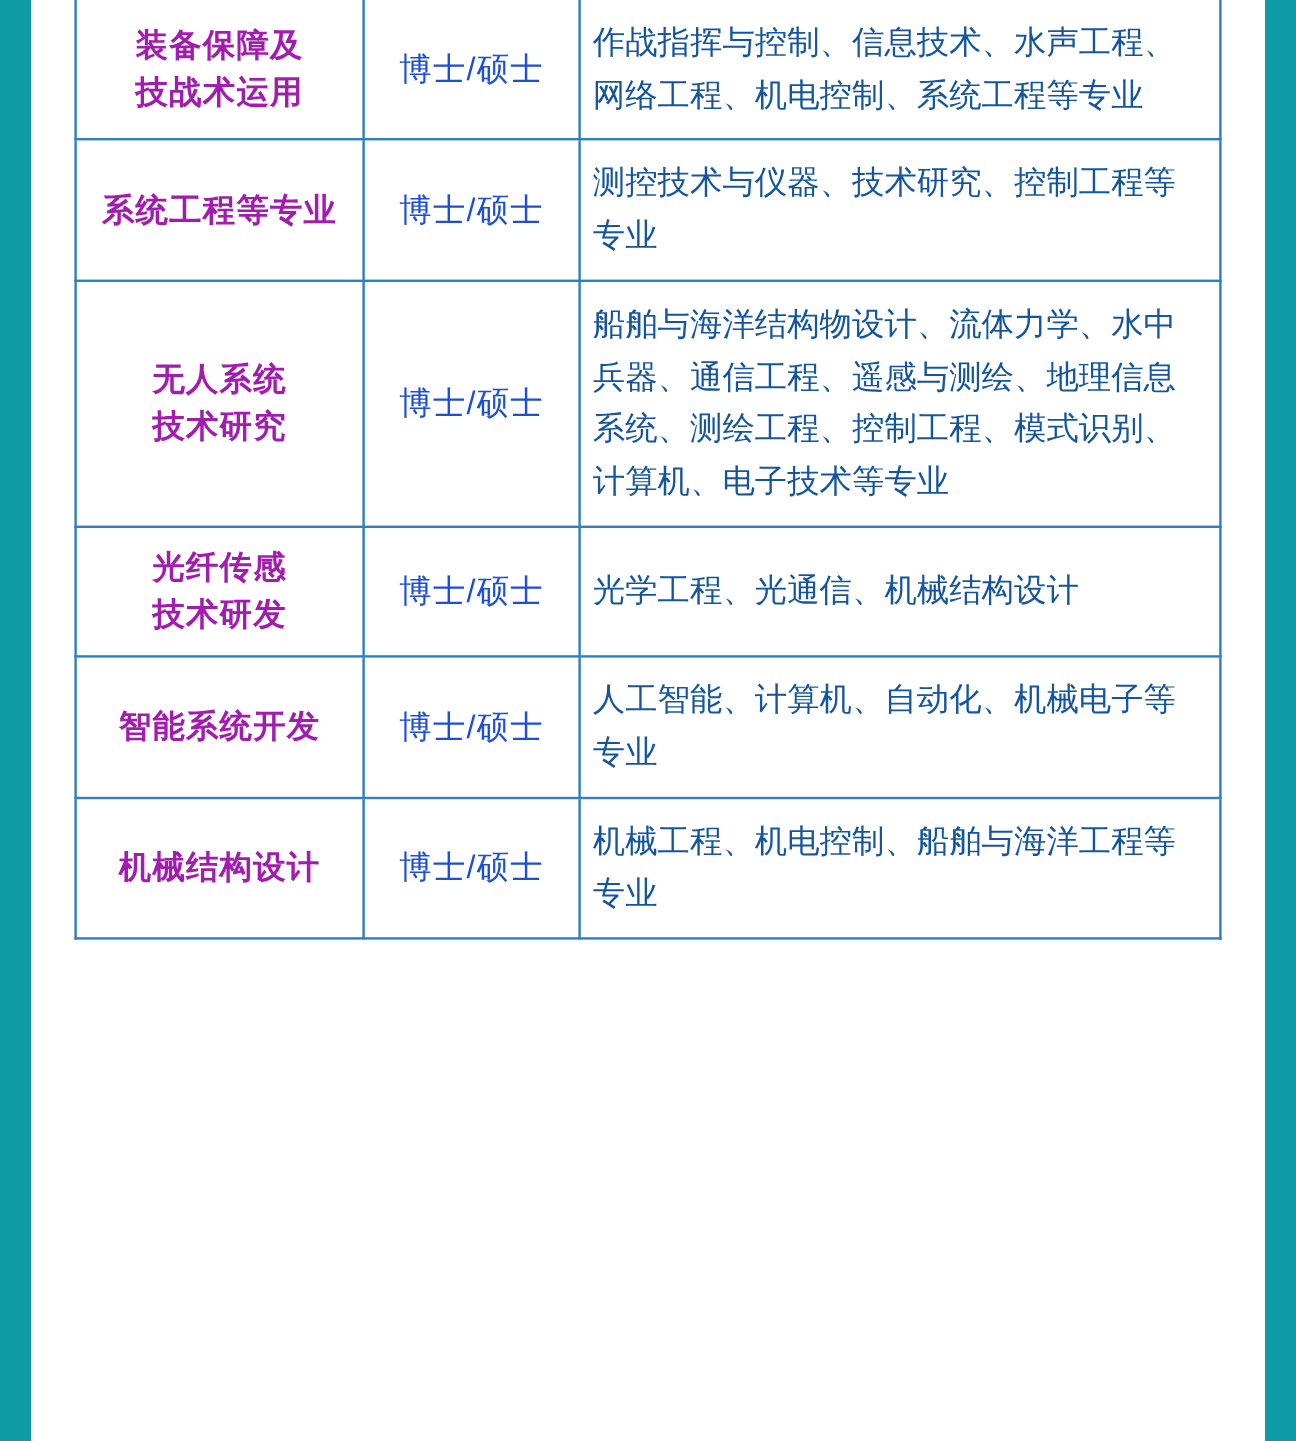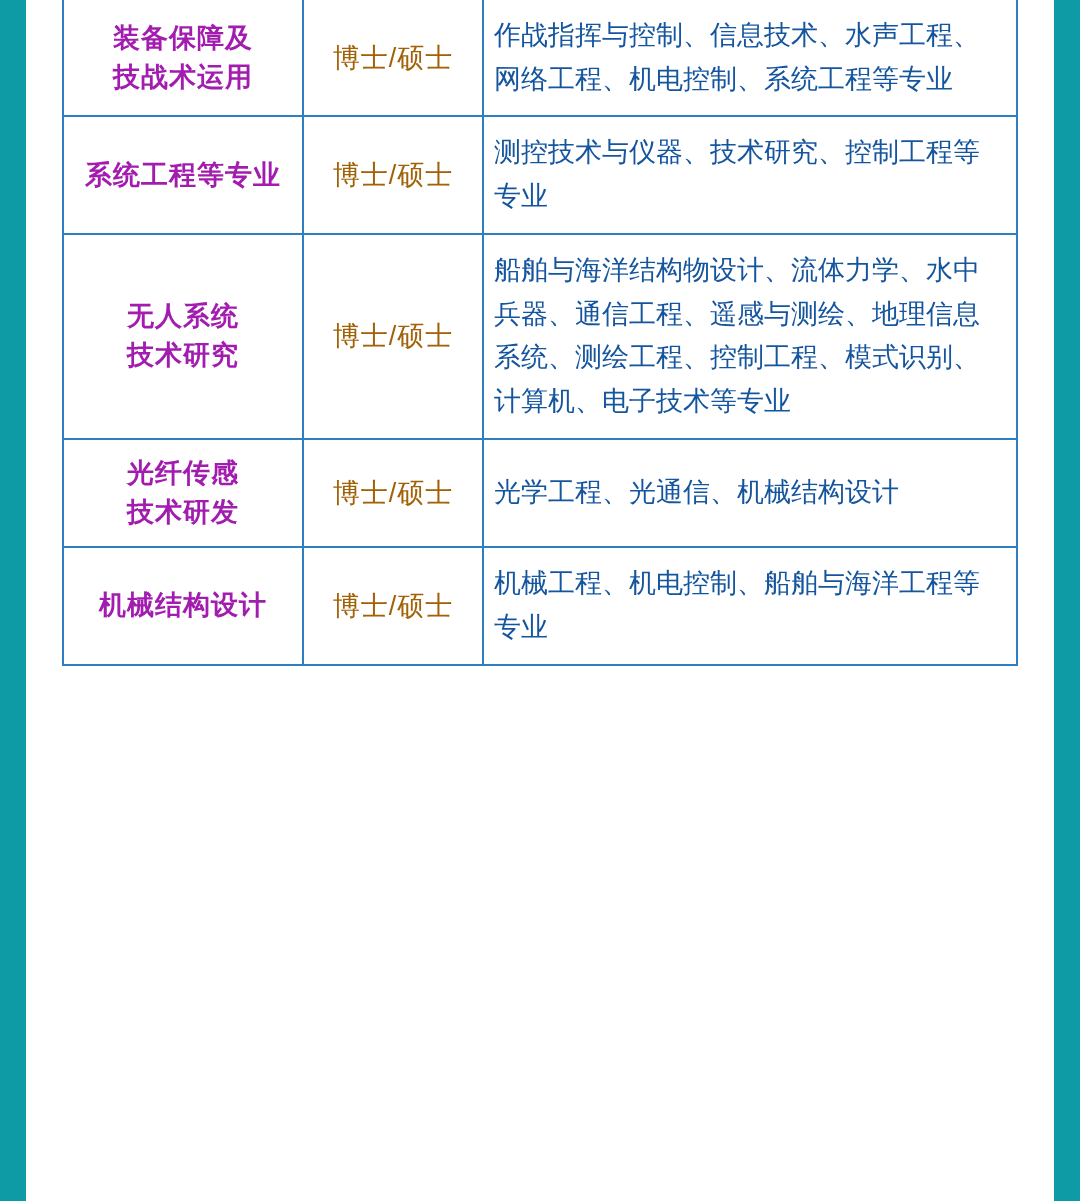--- a/index.html
+++ b/index.html
@@ -63,21 +63,21 @@
     text-align: center;
     color: #a21caf;
     font-weight: bold;
     font-size: 27px;
     line-height: 1.45;
     letter-spacing: 1px;
   }
   td.col-degree {
     width: 180px;
     text-align: center;
-    color: #a16207;
+    color: #1d4ed8;
     font-size: 27px;
     letter-spacing: 1px;
   }
   td.col-major {
     color: #15559e;
     font-size: 27px;
     line-height: 1.62;
     padding-left: 22px;
     padding-right: 16px;
     text-align: left;
@@ -114,20 +114,25 @@
           <td class="col-post">无人系统<br>技术研究</td>
           <td class="col-degree">博士/硕士</td>
           <td class="col-major">船舶与海洋结构物设计、流体力学、水中兵器、通信工程、遥感与测绘、地理信息系统、测绘工程、控制工程、模式识别、计算机、电子技术等专业</td>
         </tr>
         <tr>
           <td class="col-post">光纤传感<br>技术研发</td>
           <td class="col-degree">博士/硕士</td>
           <td class="col-major">光学工程、光通信、机械结构设计</td>
         </tr>
         <tr>
+          <td class="col-post">智能系统开发</td>
+          <td class="col-degree">博士/硕士</td>
+          <td class="col-major">人工智能、计算机、自动化、机械电子等专业</td>
+        </tr>
+        <tr>
           <td class="col-post">机械结构设计</td>
           <td class="col-degree">博士/硕士</td>
           <td class="col-major">机械工程、机电控制、船舶与海洋工程等专业</td>
         </tr>
       </tbody>
     </table>
   </div>
 
 </div>
 

